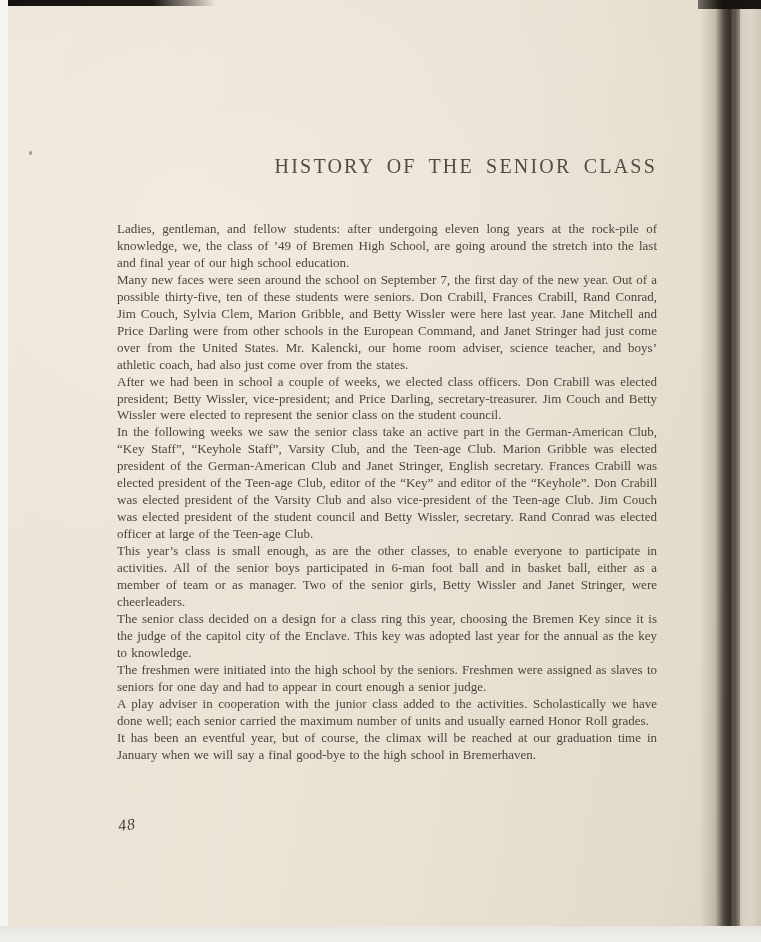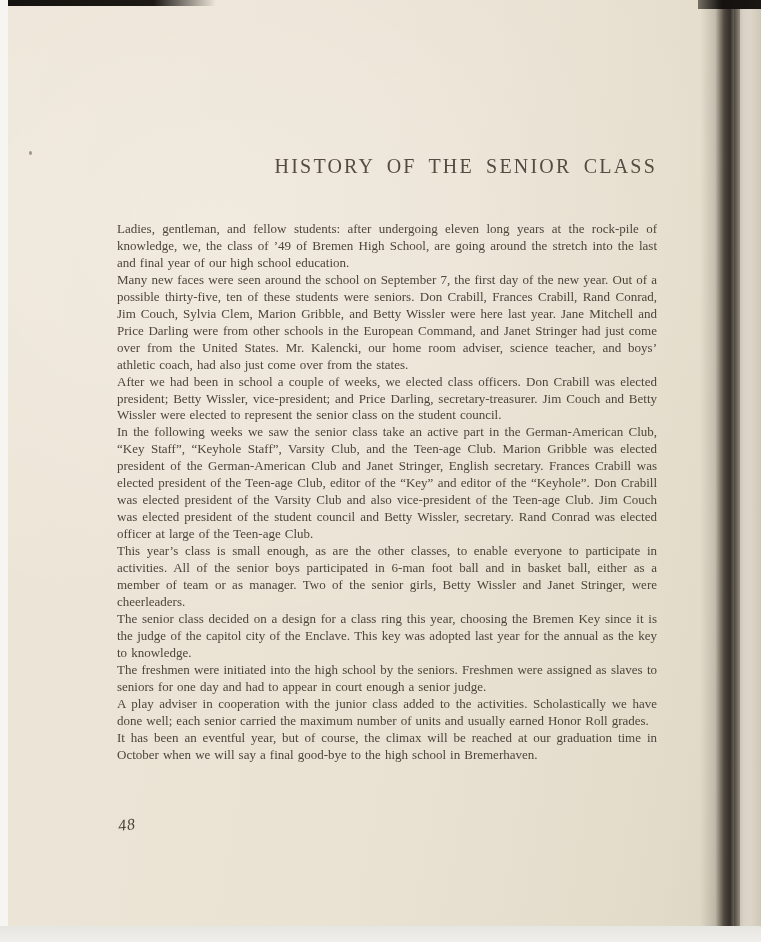--- a/index.html
+++ b/index.html
@@ -112,17 +112,17 @@
 
   <div class="body-text">
       <p>Ladies, gentleman, and fellow students: after undergoing eleven long years at the rock-pile of knowledge, we, the class of ’49 of Bremen High School, are going around the stretch into the last and final year of our high school education.</p>
       <p>Many new faces were seen around the school on September 7, the first day of the new year. Out of a possible thirty-five, ten of these students were seniors. Don Crabill, Frances Crabill, Rand Conrad, Jim Couch, Sylvia Clem, Marion Gribble, and Betty Wissler were here last year. Jane Mitchell and Price Darling were from other schools in the European Command, and Janet Stringer had just come over from the United States. Mr. Kalencki, our home room adviser, science teacher, and boys’ athletic coach, had also just come over from the states.</p>
       <p>After we had been in school a couple of weeks, we elected class officers. Don Crabill was elected president; Betty Wissler, vice-president; and Price Darling, secretary-treasurer. Jim Couch and Betty Wissler were elected to represent the senior class on the student council.</p>
       <p>In the following weeks we saw the senior class take an active part in the German-American Club, “Key Staff”, “Keyhole Staff”, Varsity Club, and the Teen-age Club. Marion Gribble was elected president of the German-American Club and Janet Stringer, English secretary. Frances Crabill was elected president of the Teen-age Club, editor of the “Key” and editor of the “Keyhole”. Don Crabill was elected president of the Varsity Club and also vice-president of the Teen-age Club. Jim Couch was elected president of the student council and Betty Wissler, secretary. Rand Conrad was elected officer at large of the Teen-age Club.</p>
       <p>This year’s class is small enough, as are the other classes, to enable everyone to participate in activities. All of the senior boys participated in 6-man foot ball and in basket ball, either as a member of team or as manager. Two of the senior girls, Betty Wissler and Janet Stringer, were cheerleaders.</p>
       <p>The senior class decided on a design for a class ring this year, choosing the Bremen Key since it is the judge of the capitol city of the Enclave. This key was adopted last year for the annual as the key to knowledge.</p>
       <p>The freshmen were initiated into the high school by the seniors. Freshmen were assigned as slaves to seniors for one day and had to appear in court enough a  senior judge.</p>
       <p>A play adviser in cooperation with the junior class added to the activities. Scholastically we have done well; each senior carried the maximum number of units and usually earned Honor Roll grades.</p>
-      <p>It has been an eventful year, but of course, the climax will be reached at our graduation time in October when we will say a final good-bye to the high school in Bremerhaven.</p>
+      <p>It has been an eventful year, but of course, the climax will be reached at our graduation time in January when we will say a final good-bye to the high school in Bremerhaven.</p>
     </div>
 
   <div class="folio">48</div>
 </div>
 
 </body></html>

